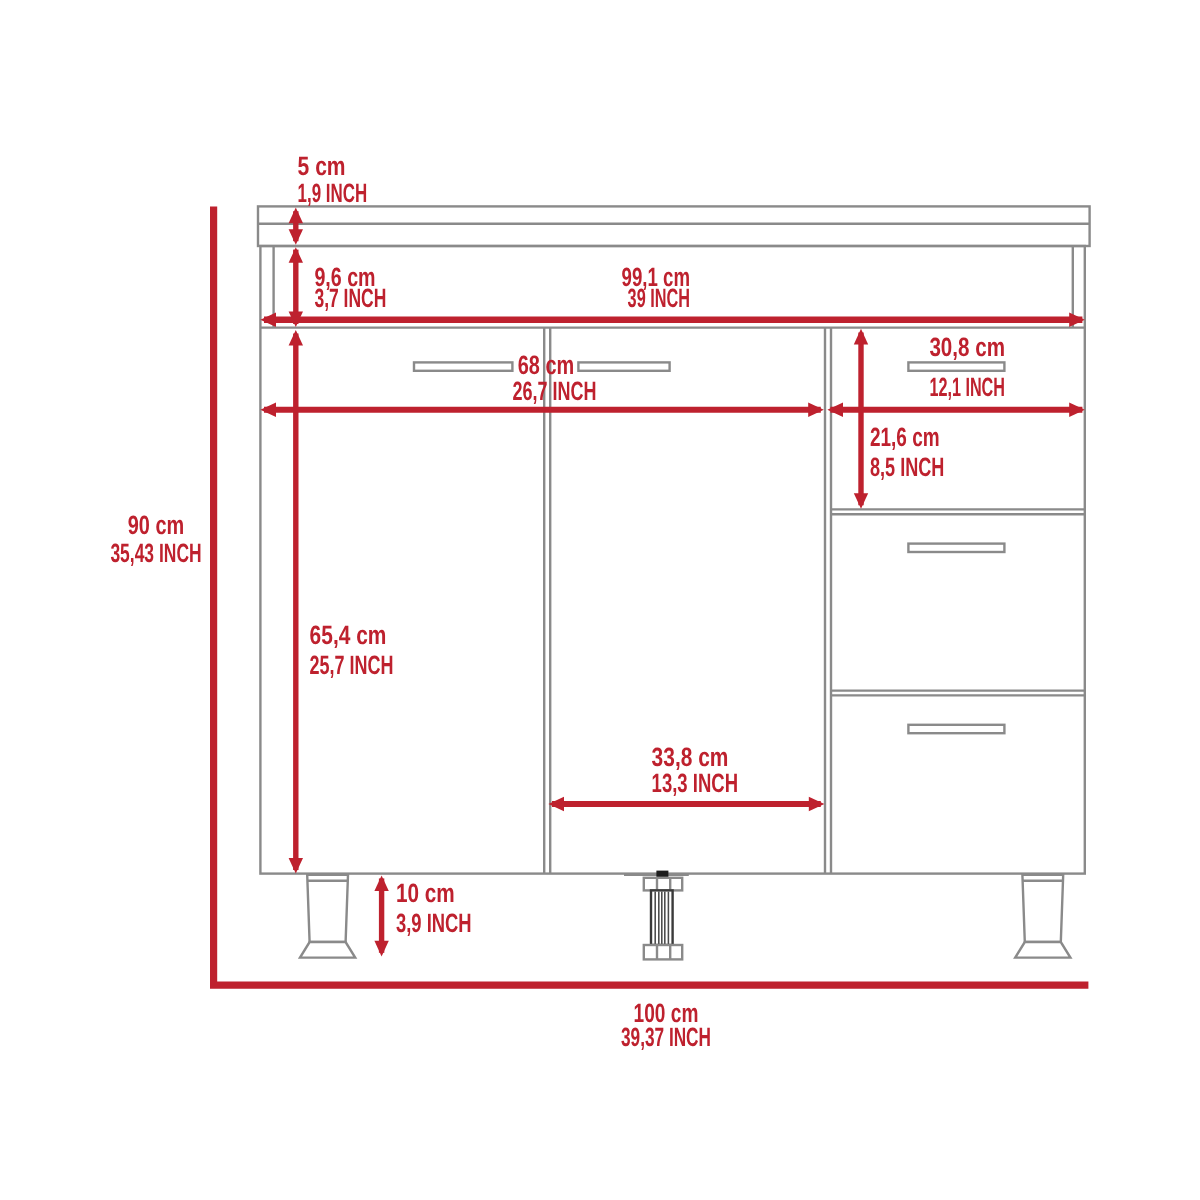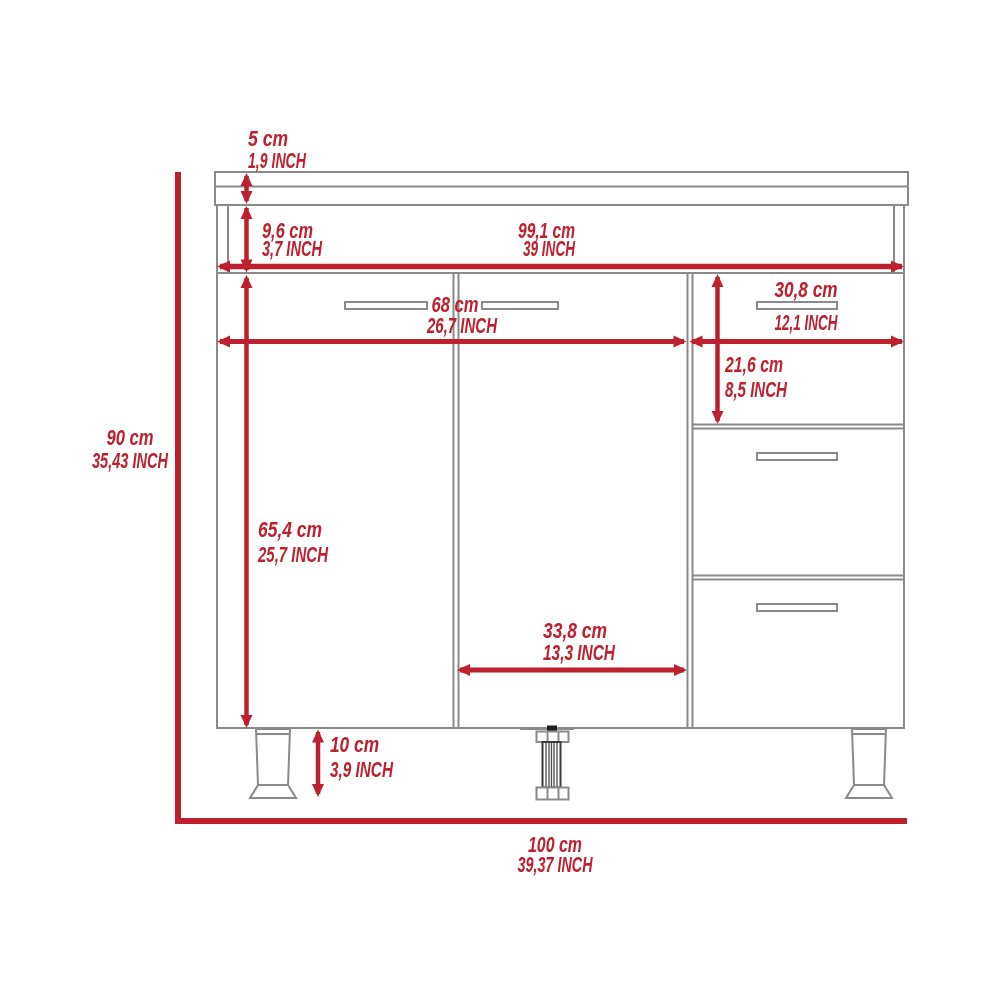--- a/index.html
+++ b/index.html
@@ -3,21 +3,20 @@
 <meta charset="utf-8">
 <style>
   html, body { margin: 0; padding: 0; background: #ffffff; }
   .canvas {
     position: relative;
     width: 1000px;
     height: 1000px;
     background: #ffffff;
     overflow: hidden;
     font-family: "Liberation Sans", sans-serif;
-    font-style: italic;
   }
   svg.diagram { position: absolute; inset: 0; }
   .dim-label {
     font-family: "Liberation Sans", sans-serif;
     font-weight: bold;
     font-size: 22px;
     fill: #be212e;
   }
 </style>
 </head>

